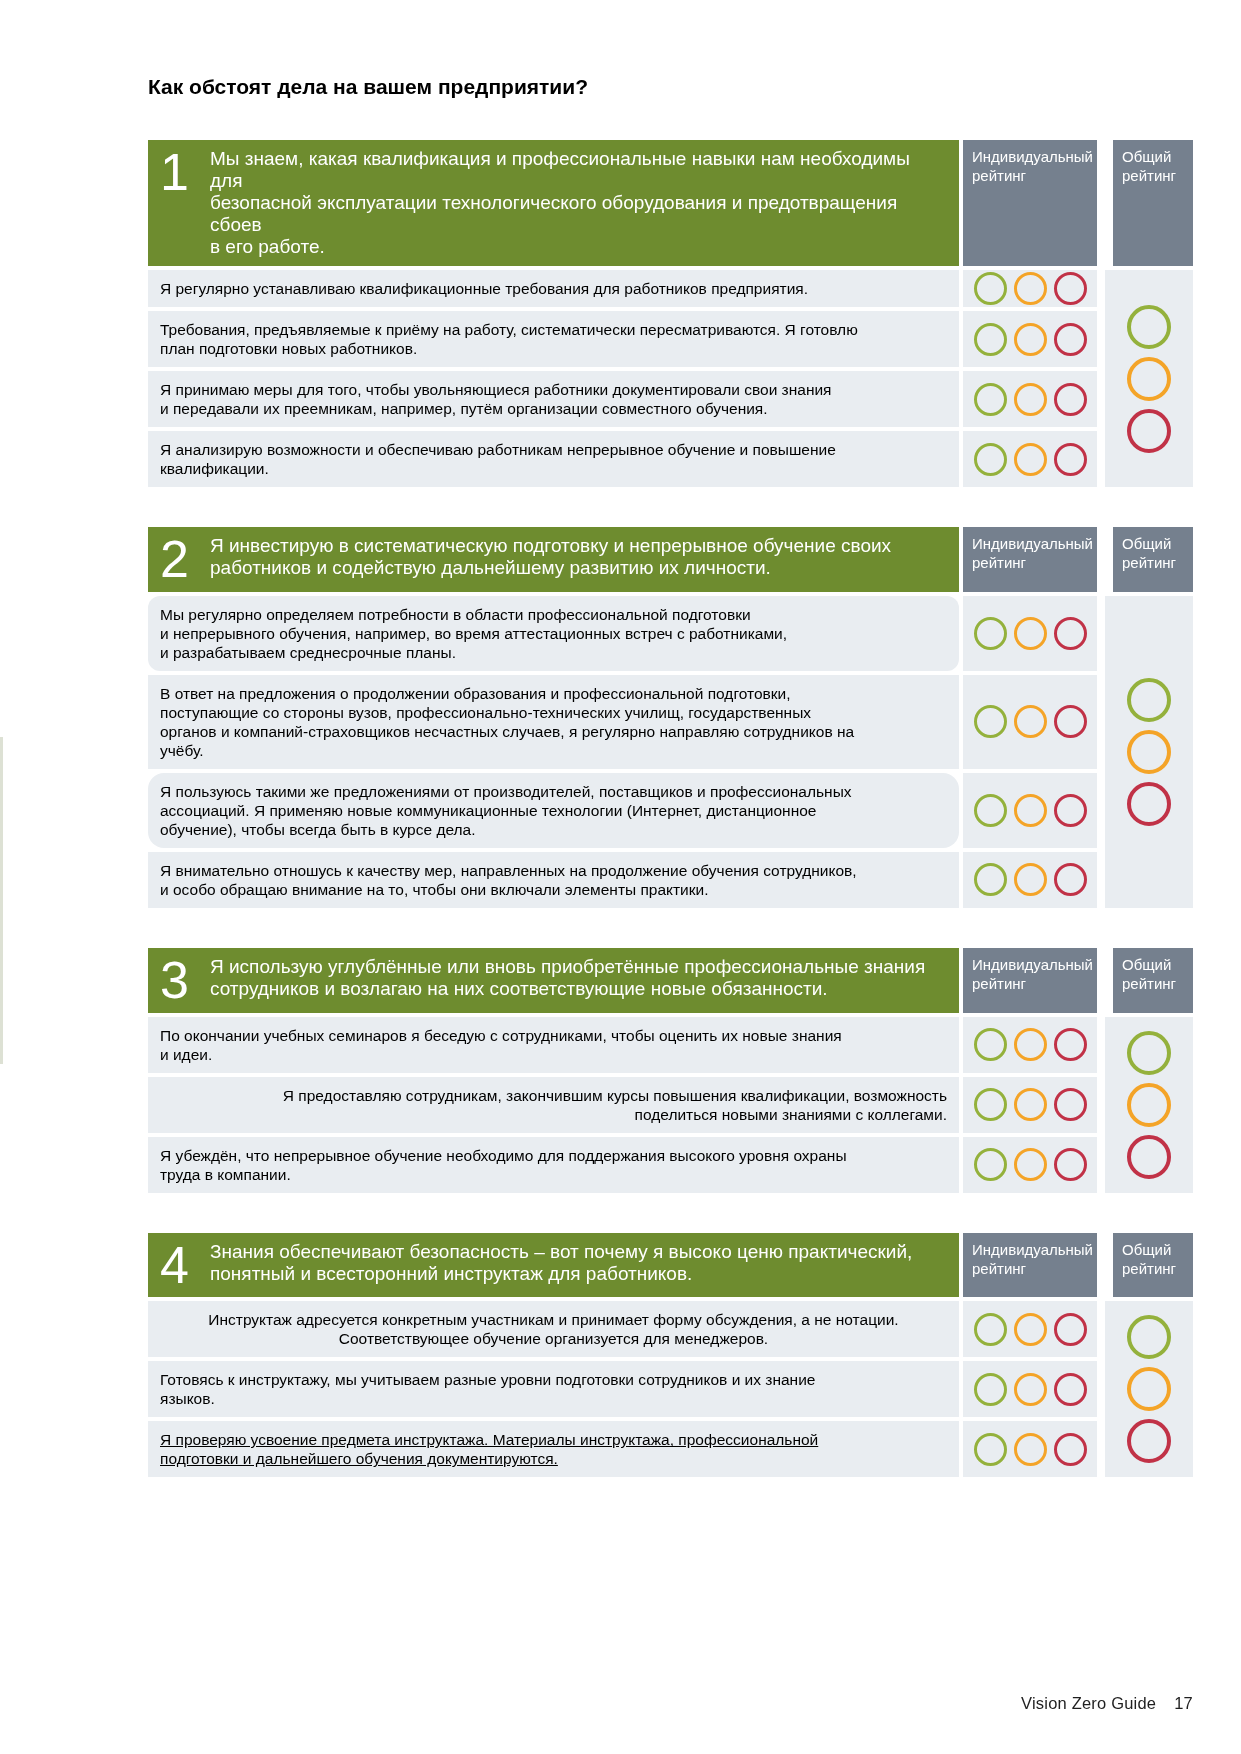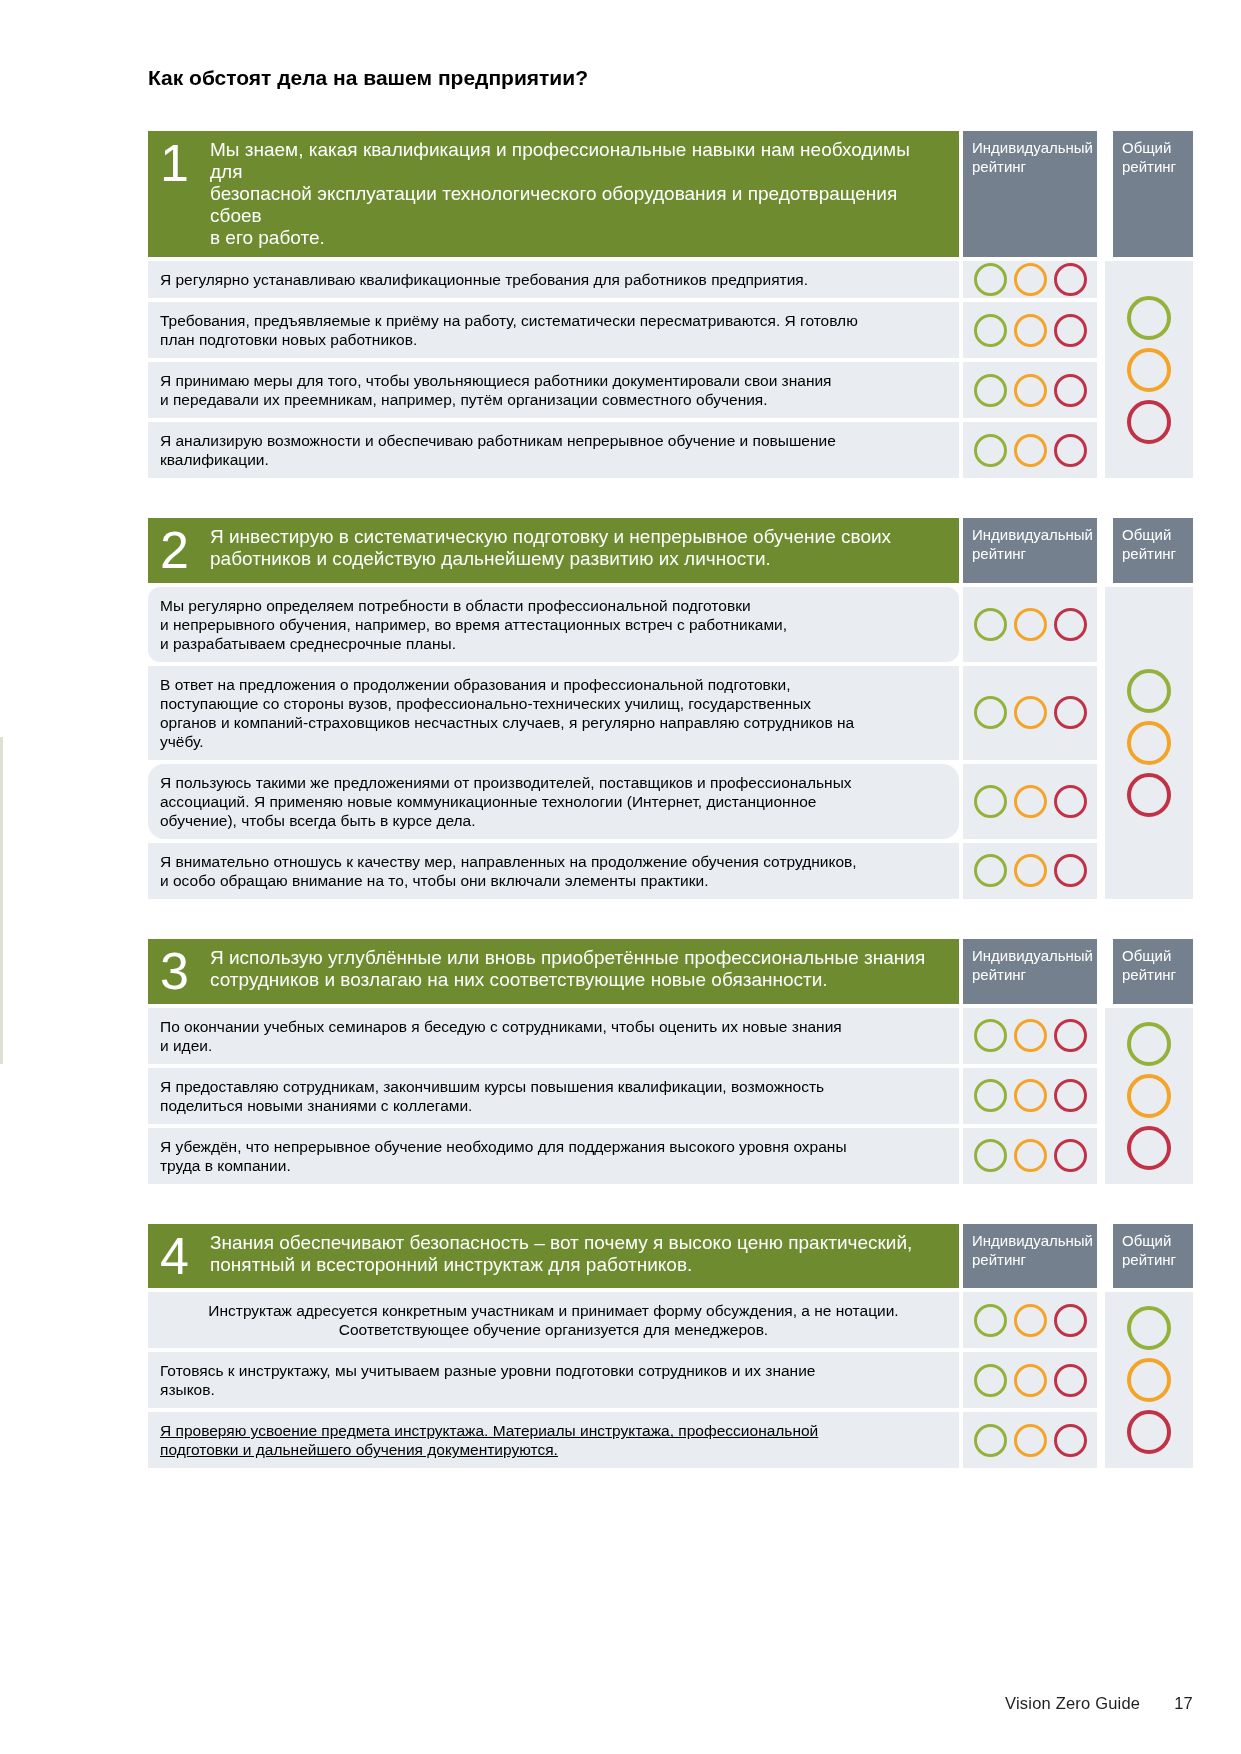--- a/index.html
+++ b/index.html
@@ -3,21 +3,21 @@
 <meta charset="utf-8">
 <style>
   html,body{margin:0;padding:0;background:#fff;}
   #page{
     position:relative;
     width:1241px;height:1754px;
     background:#ffffff;
     font-family:"Liberation Sans", sans-serif;
     overflow:hidden;
   }
-  #content{margin:3px 48px 0 148px;width:1045px;padding-top:62px;}
+  #content{margin:12px 48px 0 148px;width:1045px;padding-top:62px;}
   h1.page-title{
     margin:0 0 40px 0;
     font-size:21px;line-height:26px;font-weight:bold;color:#000;
   }
   .qsection{
     display:grid;
     grid-template-columns:811px 134px 92px;
     column-gap:4px;row-gap:4px;
     margin-bottom:40px;
   }
@@ -66,21 +66,21 @@
   .circle.big{width:36px;height:36px;border-width:4px;}
   .c-green{border-color:var(--circle-green,#94B13C);}
   .c-orange{border-color:var(--circle-orange,#F4A428);}
   .c-red{border-color:var(--circle-red,#C13247);}
   #edge-marker{
     position:absolute;left:0;top:737px;width:3px;height:327px;
     background:#dde1d4;
   }
   #footer{
     position:absolute;top:1694px;right:48px;
-    display:flex;align-items:baseline;gap:34px;
+    display:flex;align-items:baseline;gap:18px;
     font-size:16.5px;color:#1f1f1f;letter-spacing:0.2px;
   }
 </style>
 </head>
 <body>
 
 <div id="page">
   <div id="edge-marker"></div>
   <div id="content">
     <h1 class="page-title">Как обстоят дела на вашем предприятии?</h1>
@@ -186,21 +186,21 @@
             <span class="circle big c-orange"></span>
             <span class="circle big c-red"></span>
           </div>
           <div class="stmt-cell" style="grid-row: 2;">По окончании учебных семинаров я беседую с сотрудниками, чтобы оценить их новые знания
 и идеи.</div>
           <div class="rate-cell" style="grid-row: 2;">
             <span class="circle c-green"></span>
             <span class="circle c-orange"></span>
             <span class="circle c-red"></span>
           </div>
-          <div class="stmt-cell" style="grid-row: 3;">Я предоставляю сотрудникам, закончившим курсы повышения квалификации, возможность
+          <div class="stmt-cell" style="grid-row: 3; text-align: right;">Я предоставляю сотрудникам, закончившим курсы повышения квалификации, возможность
 поделиться новыми знаниями с коллегами.</div>
           <div class="rate-cell" style="grid-row: 3;">
             <span class="circle c-green"></span>
             <span class="circle c-orange"></span>
             <span class="circle c-red"></span>
           </div>
           <div class="stmt-cell" style="grid-row: 4;">Я убеждён, что непрерывное обучение необходимо для поддержания высокого уровня охраны
 труда в компании.</div>
           <div class="rate-cell" style="grid-row: 4;">
             <span class="circle c-green"></span>

